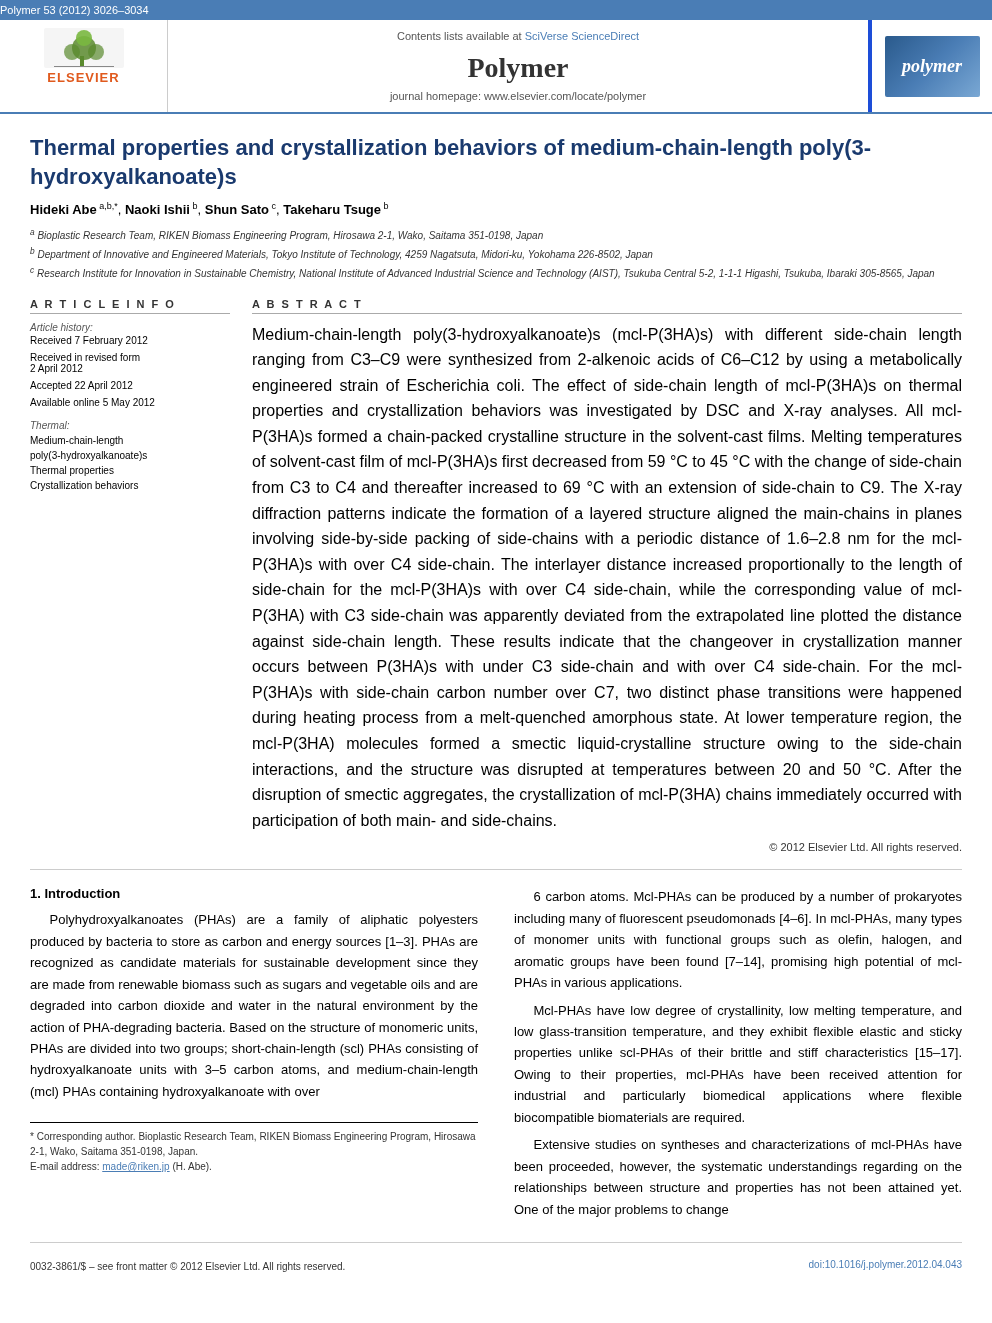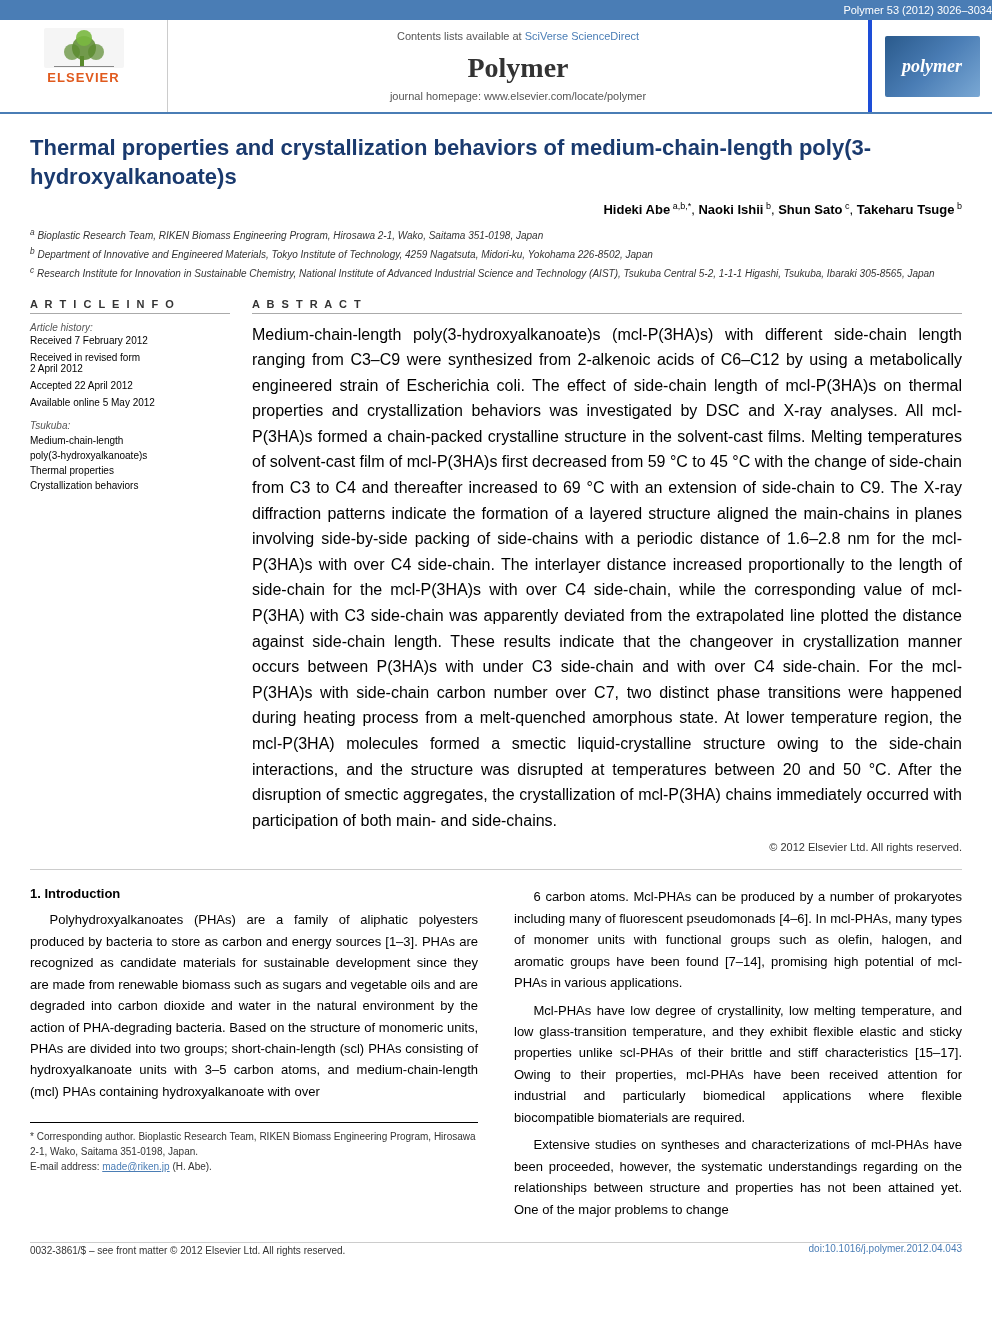--- a/index.html
+++ b/index.html
@@ -8,21 +8,21 @@
       background: #fff;
       width: 992px;
       min-height: 1323px;
       font-size: 12px;
       color: #000;
     }
 
     
     .top-bar {
       background: #4a7db5;
-      text-align: right;
+      text-align: left;
       padding: 4px 0;
       font-size: 11px;
       color: #fff;
       font-family: Arial, sans-serif;
     }
 
     
     .header-area {
       border-bottom: 2px solid #4a7db5;
       display: flex;
@@ -109,21 +109,20 @@
       line-height: 1.3;
       font-family: Arial, sans-serif;
     }
 
     
     .authors {
       font-size: 13px;
       margin-bottom: 8px;
       font-family: Arial, sans-serif;
       color: #000;
-      text-align: right;
     }
 
     .author-name {
       font-weight: bold;
     }
 
     .author-sup {
       font-size: 9px;
       vertical-align: super;
     }
@@ -267,21 +266,21 @@
       font-size: 10px;
       font-family: Arial, sans-serif;
       color: #333;
       line-height: 1.5;
     }
 
     
     .bottom-bar {
       border-top: 1px solid #ccc;
       margin-top: 16px;
-      padding-top: 0;
+      padding-top: 16px;
       display: flex;
       justify-content: space-between;
       font-size: 10px;
       font-family: Arial, sans-serif;
       color: #555;
       gap: 38px;
     }
 
     .reference-text {
       font-size: 10px;
@@ -376,21 +375,21 @@
       <div class="article-info-label">Article history:</div>
       <div class="article-info-value">Received 7 February 2012</div>
       <div class="article-info-value">
         <span>Received in revised form</span><br>
         <span>2 April 2012</span>
       </div>
       <div class="article-info-value">Accepted 22 April 2012</div>
       <div class="article-info-value">Available online 5 May 2012</div>
 
       <div class="keywords-section">
-        <div class="article-info-label">Tsukuba:</div>
+        <div class="article-info-label">Thermal:</div>
         <div class="keyword-item">Medium-chain-length</div>
         <div class="keyword-item">poly(3-hydroxyalkanoate)s</div>
         <div class="keyword-item">Thermal properties</div>
         <div class="keyword-item">Crystallization behaviors</div>
       </div>
     </div>
 
     <div class="right-col">
       <div class="section-heading">A B S T R A C T</div>
       <div class="abstract-text">Medium-chain-length poly(3-hydroxyalkanoate)s (mcl-P(3HA)s) with different side-chain length ranging from C3–C9 were synthesized from 2-alkenoic acids of C6–C12 by using a metabolically engineered strain of Escherichia coli. The effect of side-chain length of mcl-P(3HA)s on thermal properties and crystallization behaviors was investigated by DSC and X-ray analyses. All mcl-P(3HA)s formed a chain-packed crystalline structure in the solvent-cast films. Melting temperatures of solvent-cast film of mcl-P(3HA)s first decreased from 59 °C to 45 °C with the change of side-chain from C3 to C4 and thereafter increased to 69 °C with an extension of side-chain to C9. The X-ray diffraction patterns indicate the formation of a layered structure aligned the main-chains in planes involving side-by-side packing of side-chains with a periodic distance of 1.6–2.8 nm for the mcl-P(3HA)s with over C4 side-chain. The interlayer distance increased proportionally to the length of side-chain for the mcl-P(3HA)s with over C4 side-chain, while the corresponding value of mcl-P(3HA) with C3 side-chain was apparently deviated from the extrapolated line plotted the distance against side-chain length. These results indicate that the changeover in crystallization manner occurs between P(3HA)s with under C3 side-chain and with over C4 side-chain. For the mcl-P(3HA)s with side-chain carbon number over C7, two distinct phase transitions were happened during heating process from a melt-quenched amorphous state. At lower temperature region, the mcl-P(3HA) molecules formed a smectic liquid-crystalline structure owing to the side-chain interactions, and the structure was disrupted at temperatures between 20 and 50 °C. After the disruption of smectic aggregates, the crystallization of mcl-P(3HA) chains immediately occurred with participation of both main- and side-chains.</div>

